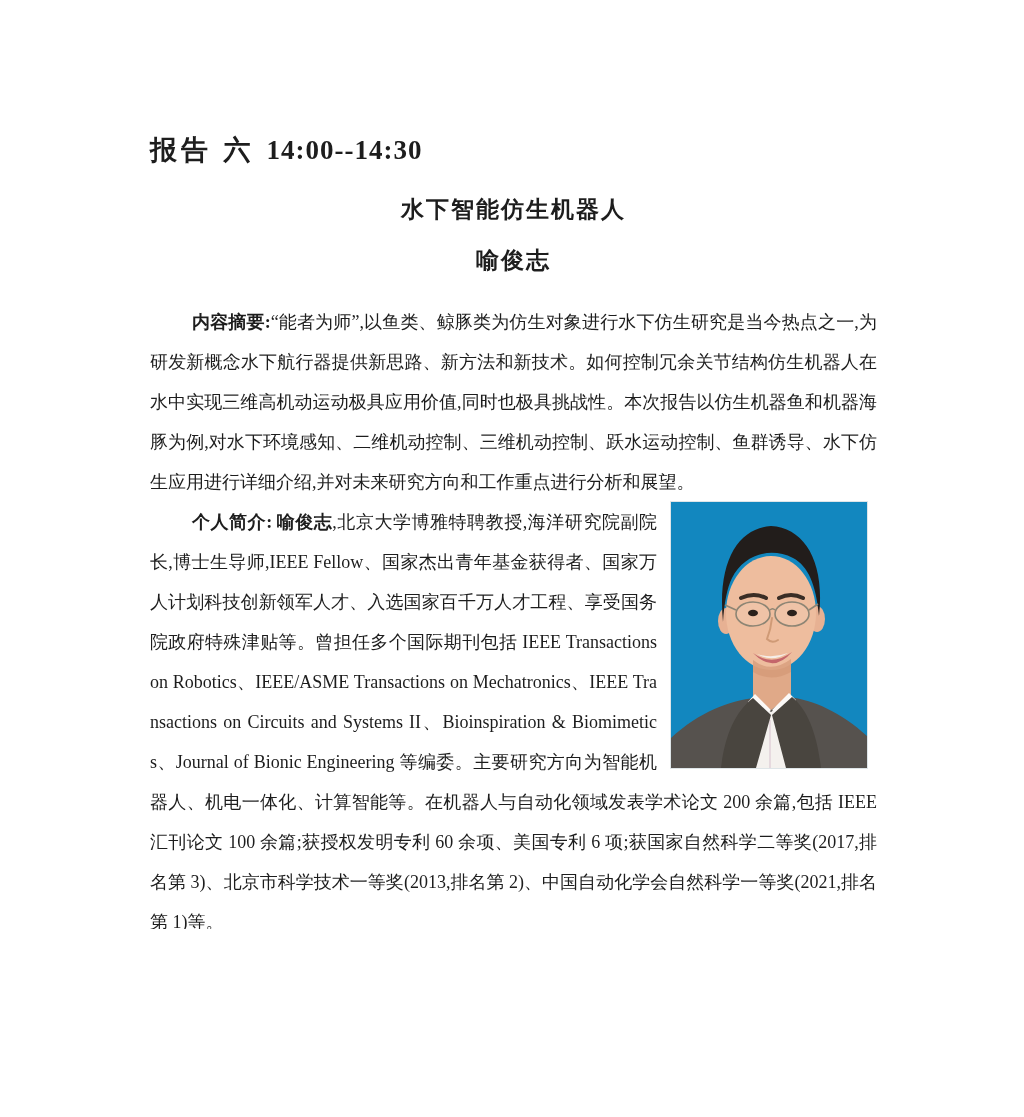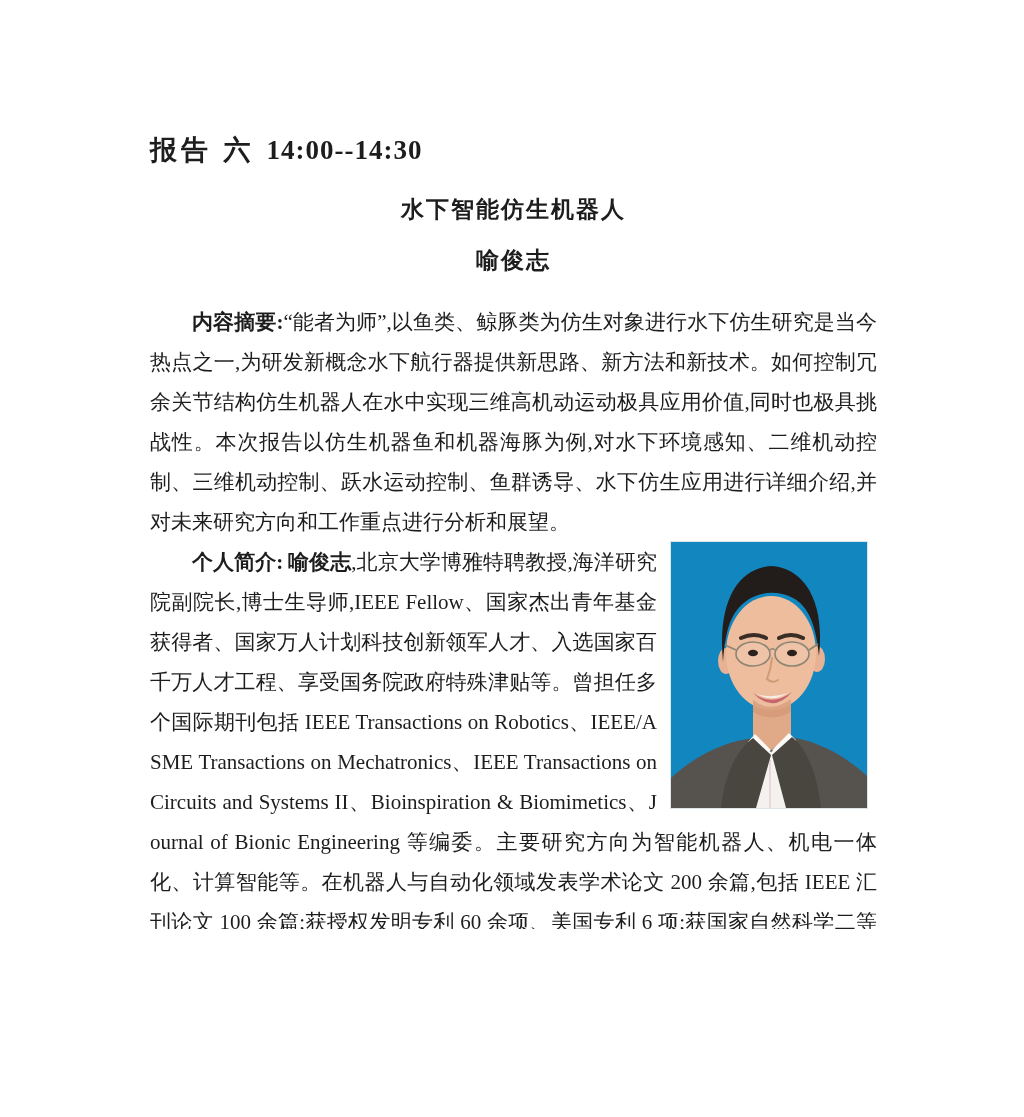--- a/index.html
+++ b/index.html
@@ -42,21 +42,21 @@
     margin: 0 0 26px 0;
     text-align: center;
     font-size: 23px;
     font-weight: bold;
     font-family: "Liberation Sans", "DejaVu Sans", sans-serif;
     letter-spacing: 2px;
   }
 
   .para {
     margin: 0;
-    font-size: 21px;
+    font-size: 18px;
     line-height: 40px;
     text-align: justify;
     text-justify: inter-ideograph;
     text-indent: 42px;
     word-break: break-all;
   }
   .para b { font-weight: bold; }
   .bio-name { margin-left: 0.22em; }
 
   .photo {

